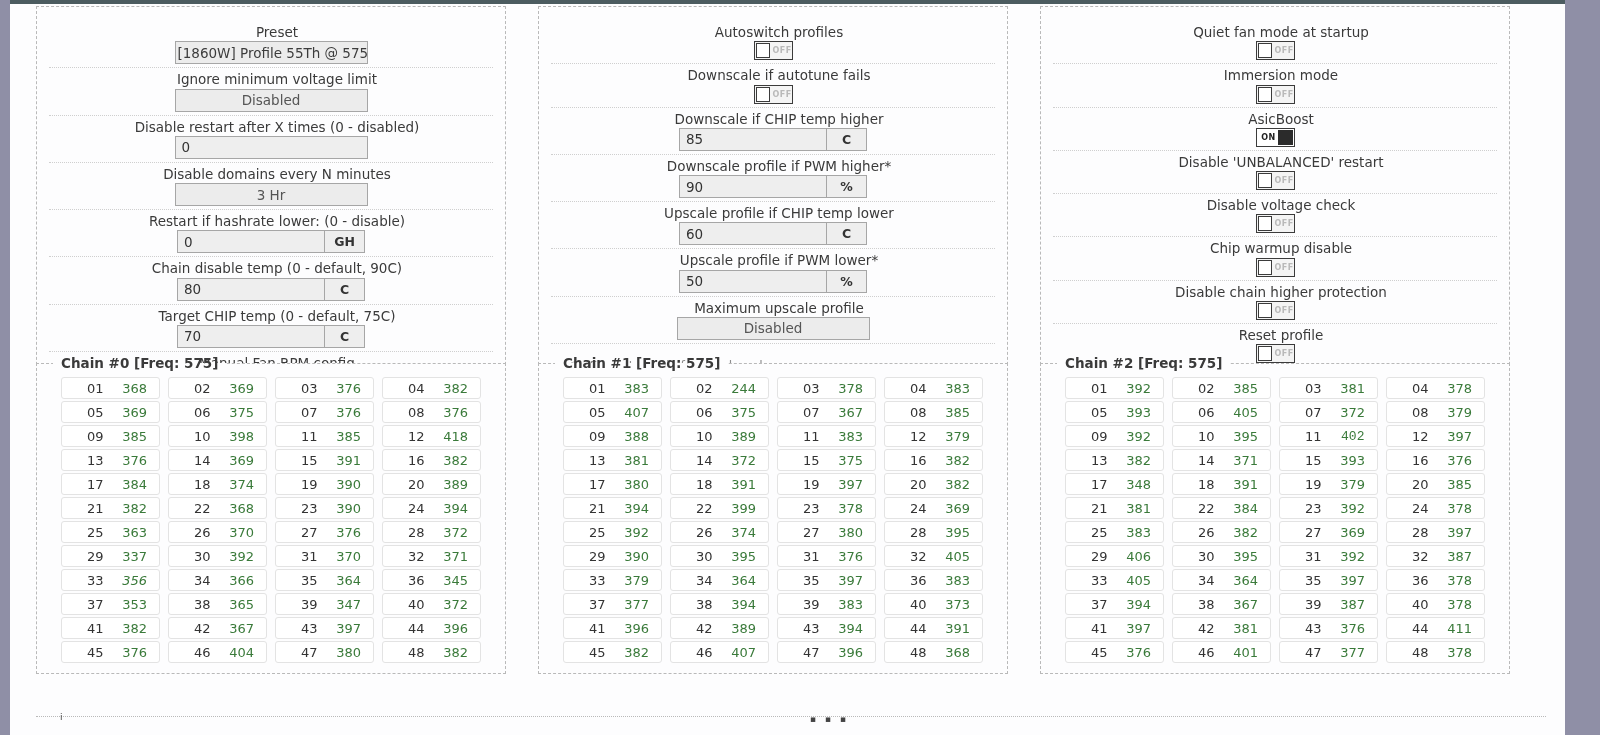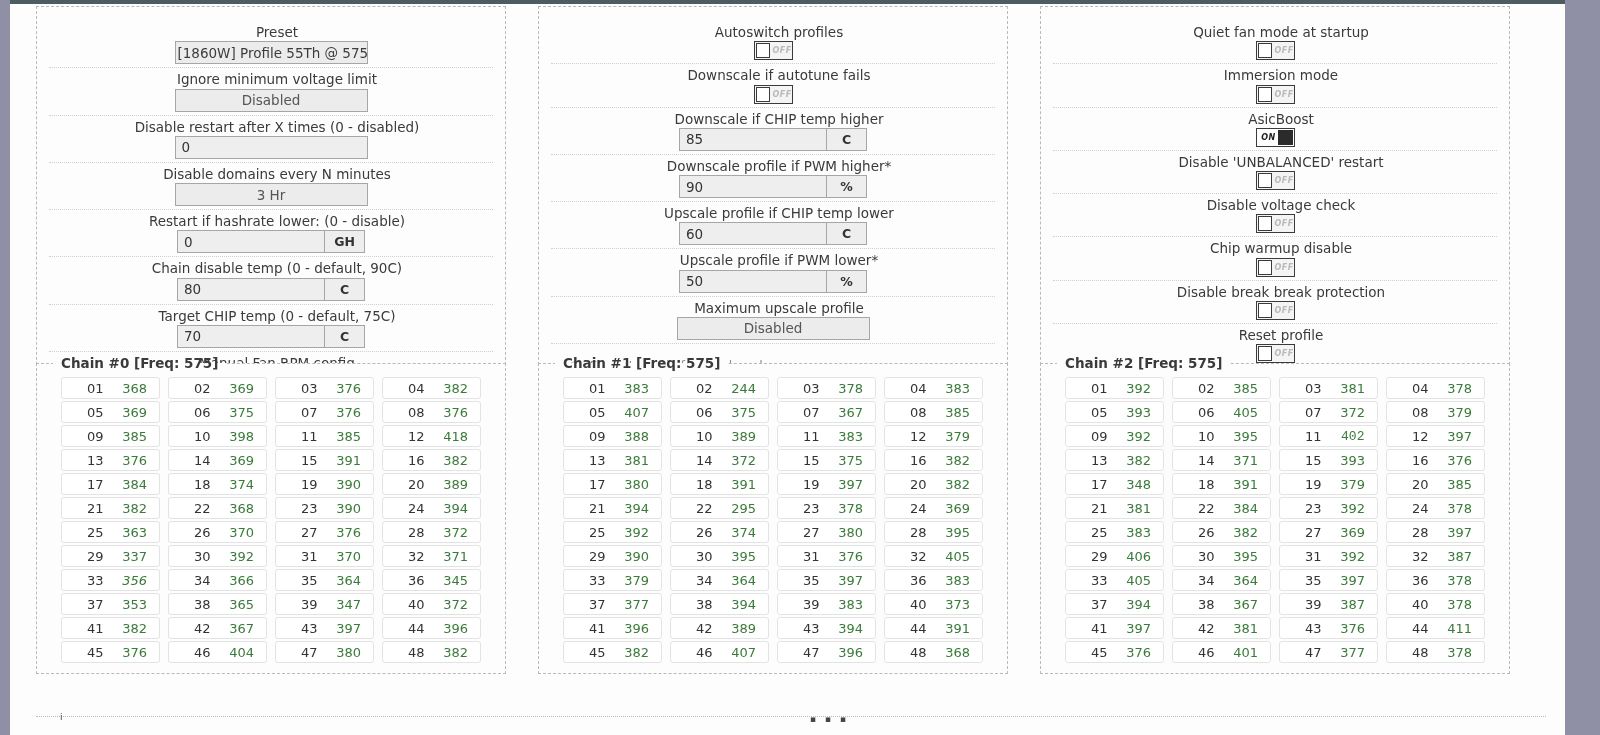--- a/index.html
+++ b/index.html
@@ -124,21 +124,20 @@
   .select-like.center { justify-content: center; color: #555; }
 
   
   .toggle {
     width: 39px; height: 19px;
     border: 1px solid #3b3b3b;
     background: #f4f4f4;
     display: flex;
     align-items: center;
     position: relative;
-    font-style: italic;
   }
   .toggle .knob {
     width: 15px; height: 15px;
     border: 1px solid #3b3b3b;
     background: #ffffff;
     margin-left: 1px;
   }
   .toggle .tlabel {
     font-size: 8px;
     font-weight: bold;
@@ -407,21 +406,21 @@
           <div class="frow">
             <div class="flabel">Chip warmup disable</div>
             <div class="fctl">
               <div class="toggle">
                 <div class="knob"></div>
                 <div class="tlabel">OFF</div>
               </div>
             </div>
           </div>
           <div class="frow">
-            <div class="flabel">Disable break break protection</div>
+            <div class="flabel">Disable chain higher protection</div>
             <div class="fctl">
               <div class="toggle">
                 <div class="knob"></div>
                 <div class="tlabel">OFF</div>
               </div>
             </div>
           </div>
           <div class="frow">
             <div class="flabel">Reset profile</div>
             <div class="fctl">
@@ -714,21 +713,21 @@
             <div class="cell">
               <span class="idx">20</span>
               <span class="val" style="color: rgb(58, 122, 58);">382</span>
             </div>
             <div class="cell">
               <span class="idx">21</span>
               <span class="val" style="color: rgb(58, 122, 58);">394</span>
             </div>
             <div class="cell">
               <span class="idx">22</span>
-              <span class="val" style="color: rgb(58, 122, 58);">295</span>
+              <span class="val" style="color: rgb(58, 122, 58);">399</span>
             </div>
             <div class="cell">
               <span class="idx">23</span>
               <span class="val" style="color: rgb(58, 122, 58);">378</span>
             </div>
             <div class="cell">
               <span class="idx">24</span>
               <span class="val" style="color: rgb(58, 122, 58);">369</span>
             </div>
             <div class="cell">

